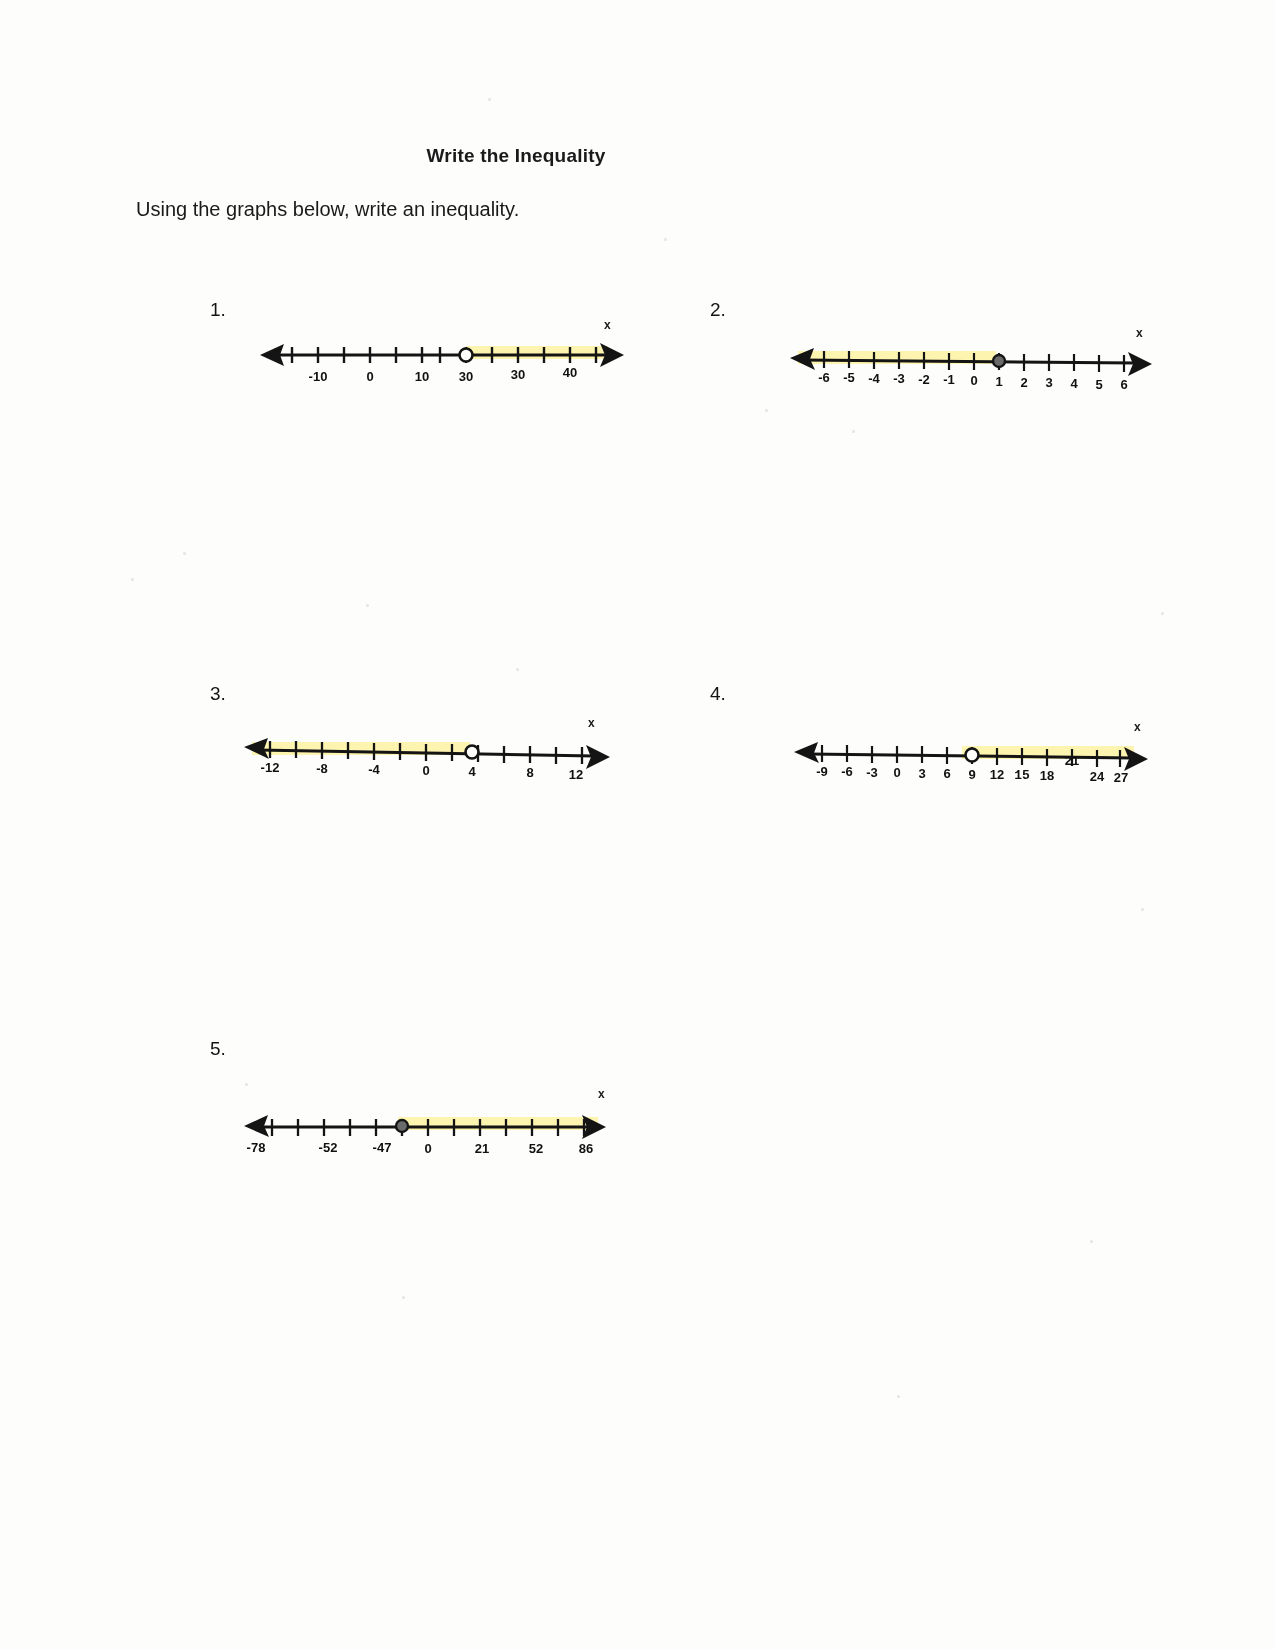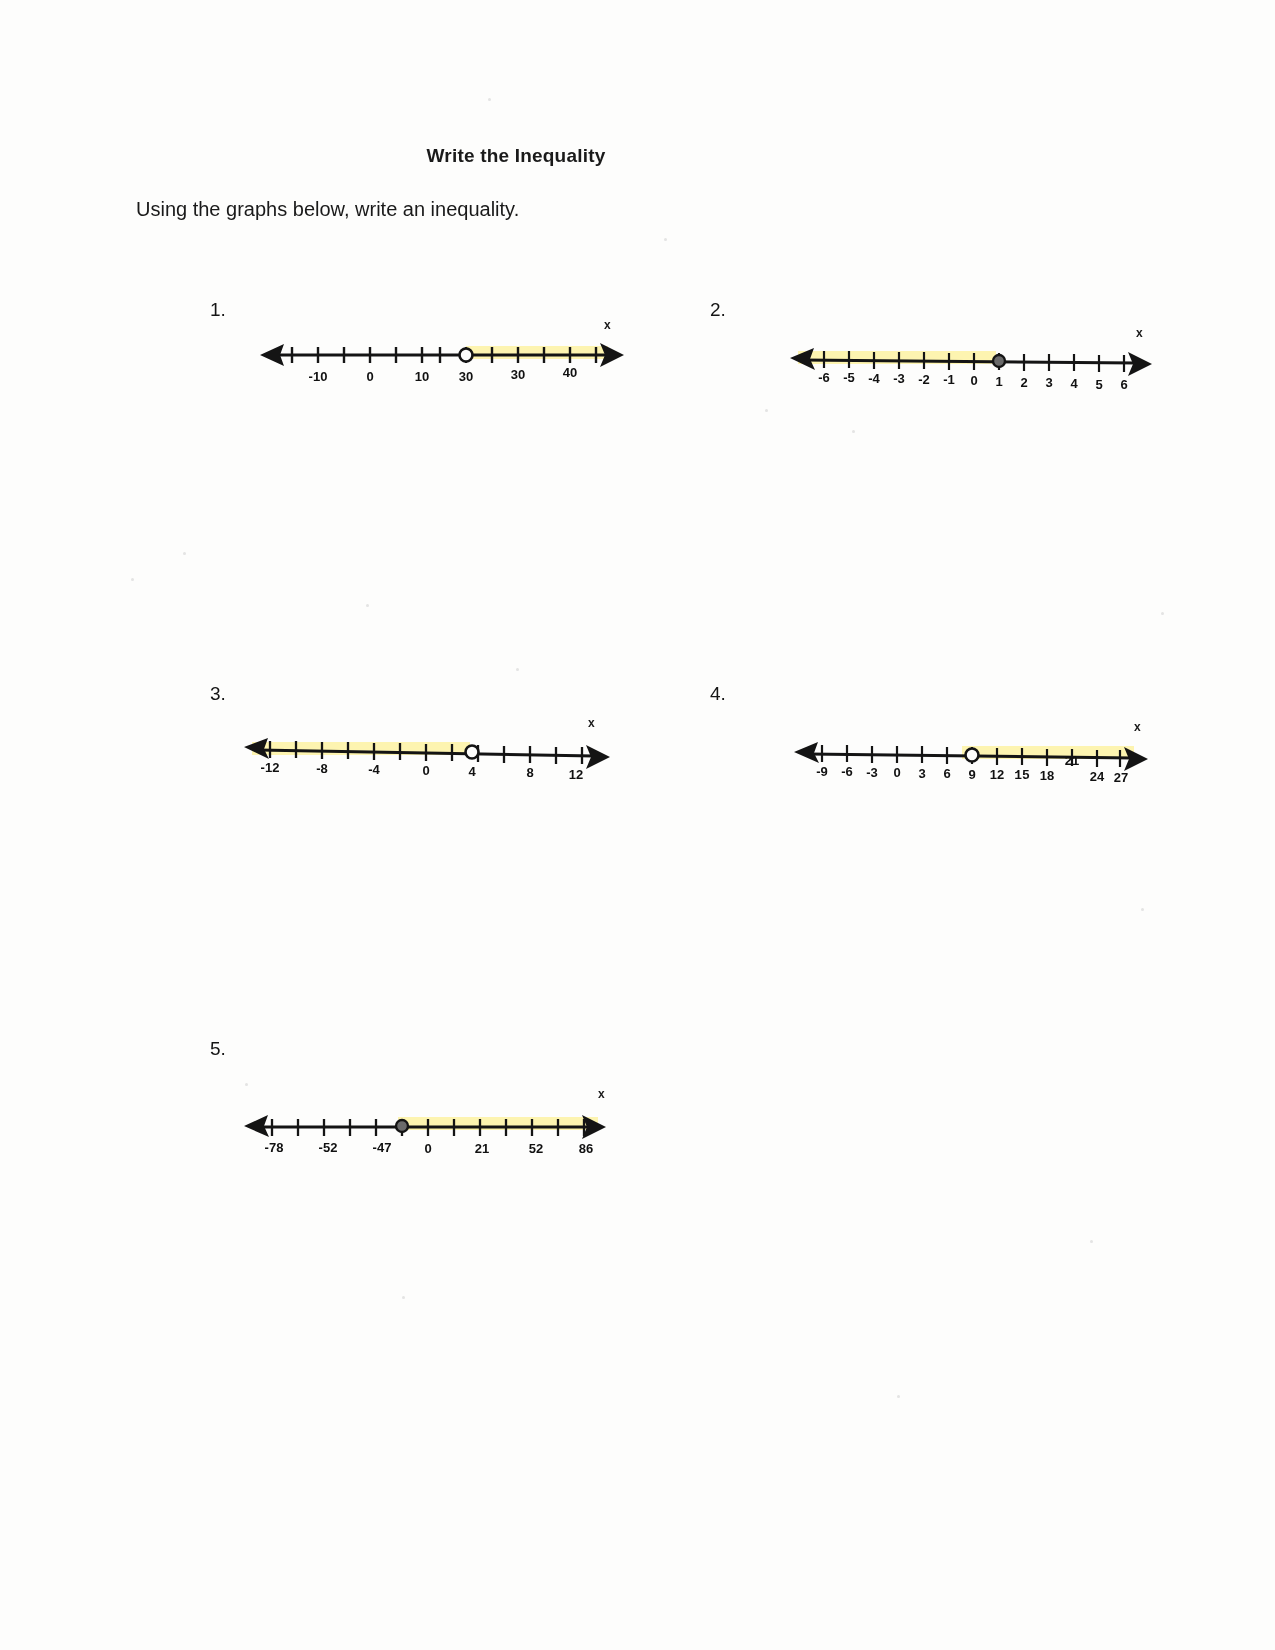--- a/index.html
+++ b/index.html
@@ -325,21 +325,21 @@
           <line x1="292" y1="24" x2="292" y2="41"></line>
           <line x1="318" y1="24" x2="318" y2="41"></line>
           <line x1="344" y1="24" x2="344" y2="41"></line>
         </g>
         <circle cx="162" cy="31" r="6" fill="#6a6a6a" stroke="#141414" stroke-width="2.4"></circle>
       </svg>
 
       <div class="xlabel" style="left:358px;top:-8px;">x</div>
 
       <div class="ticklabels">
-        <div class="ticklabel" style="left:34px;top:45px;">-78</div>
+        <div class="ticklabel" style="left:16px;top:45px;">-78</div>
         <div class="ticklabel" style="left:88px;top:45px;">-52</div>
         <div class="ticklabel" style="left:142px;top:45px;">-47</div>
         <div class="ticklabel" style="left:188px;top:46px;">0</div>
         <div class="ticklabel" style="left:242px;top:46px;">21</div>
         <div class="ticklabel" style="left:296px;top:46px;">52</div>
         <div class="ticklabel" style="left:346px;top:46px;">86</div>
       </div>
     </div>
   </div>
 

